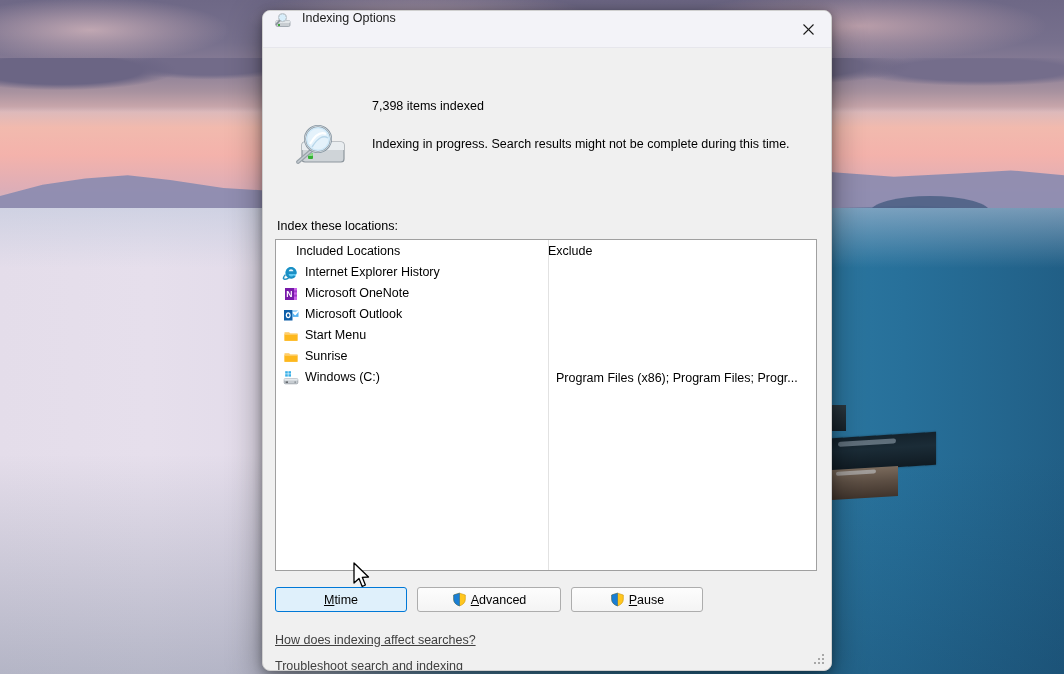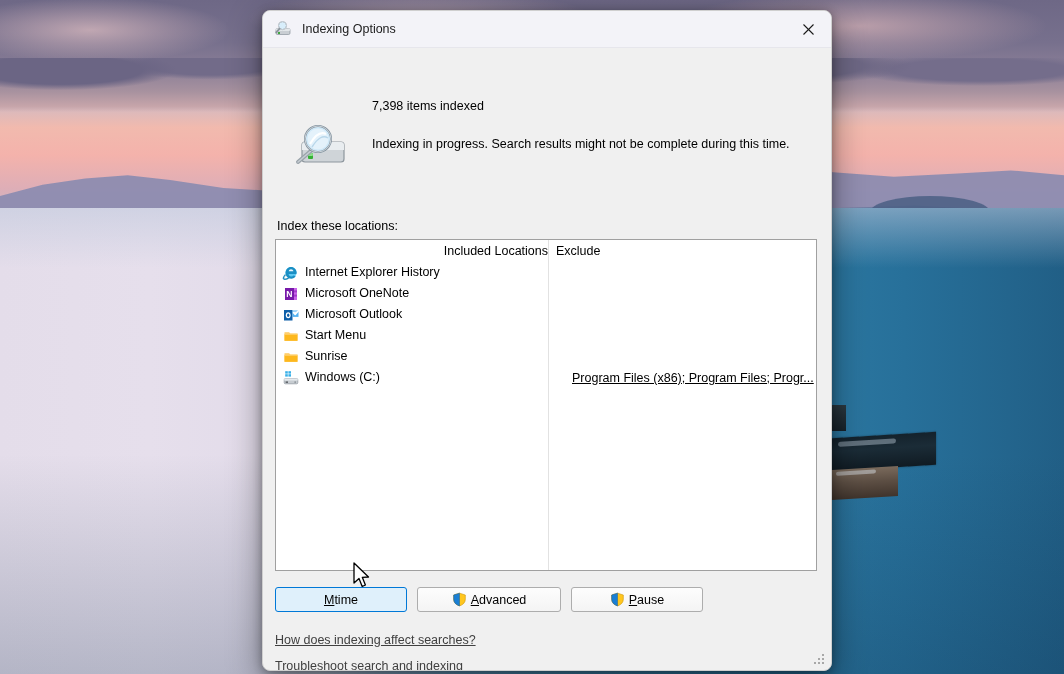--- a/index.html
+++ b/index.html
@@ -144,21 +144,20 @@
     border: 1px solid #cfcfcf;
     box-sizing: border-box;
   }
 
   .titlebar {
     position: relative;
     height: 36px;
     background: #f3f3f8;
     border-bottom: 1px solid #e6e6ec;
     display: flex;
-    align-items: center;
   }
   .title-icon { margin-left: 10px; width: 20px; height: 20px; display: block; }
   .title-text {
     margin-left: 9px;
     font-size: 12.5px;
     color: #1a1a1a;
   }
   .titlebar-close {
     position: absolute; right: 0; top: 0;
     width: 46px; height: 36px;
@@ -195,30 +194,30 @@
     overflow: hidden;
   }
   .list-col-divider {
     position: absolute; left: 272px; top: 0; width: 1px; height: 332px;
     background: #e2e2e2;
   }
   .list-header {
     display: flex; height: 22px; align-items: center;
     font-size: 12.5px; color: #000;
   }
-  .col-included { width: 272px; padding-left: 4px; box-sizing: border-box; text-align: right; }
-  .col-exclude  { padding-left: 8px; }
+  .col-included { width: 272px; padding-left: 20px; box-sizing: border-box; }
+  .col-exclude  { padding-left: 0; }
 
   .list-row {
     display: flex; align-items: center; height: 21px;
     font-size: 12.5px; color: #000;
   }
   .row-name { width: 272px; display: flex; align-items: flex-start; padding-left: 6px; box-sizing: border-box; }
   .row-name .ico { width: 18px; height: 16px; margin-right: 5px; flex: none; display: block; }
-  .row-excl { padding-left: 24px; white-space: nowrap; overflow: hidden; text-decoration: underline; }
+  .row-excl { padding-left: 8px; white-space: nowrap; overflow: hidden; }
 
   .btn-row { position: absolute; left: 12px; top: 539px; display: flex; gap: 10px; }
   .btn {
     height: 25px;
     background: linear-gradient(to bottom, #fdfdfd, #f4f4f4);
     border: 1px solid #adadad;
     border-radius: 3px;
     font-family: "Liberation Sans", sans-serif;
     font-size: 12.5px;
     color: #000;

